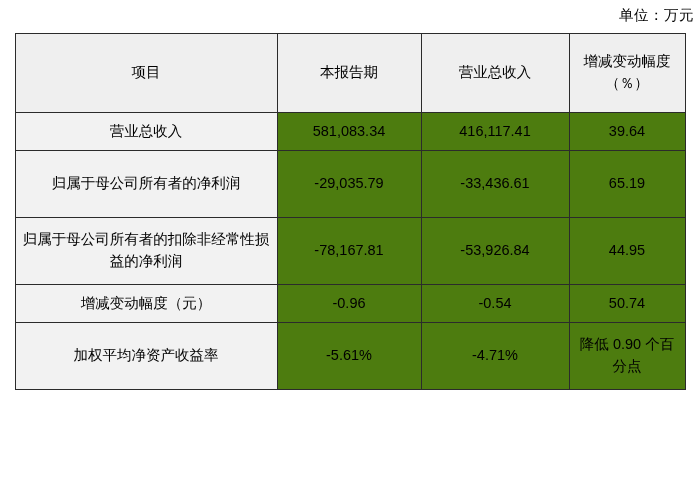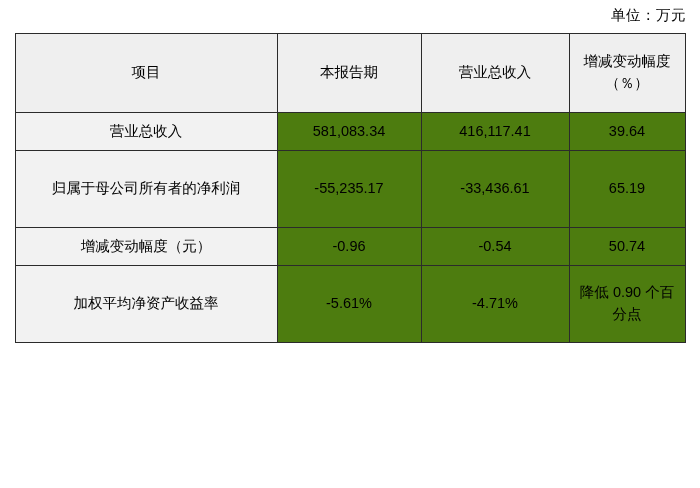--- a/index.html
+++ b/index.html
@@ -18,21 +18,21 @@
   .page {
     width: 700px;
     height: 488px;
     box-sizing: border-box;
     padding: 0;
     position: relative;
   }
   .unit-line {
     text-align: right;
     font-size: 14.5px;
-    padding: 6px 14px 8px 0;
+    padding: 6px 6px 8px 0;
     letter-spacing: 0.5px;
   }
   table.fin {
     border-collapse: collapse;
     width: 670px;
     margin: 0 auto;
     table-layout: fixed;
   }
   table.fin td, table.fin th {
     border: 1px solid #2b2b2b;
@@ -51,21 +51,21 @@
   tbody td {
     background: #4d7c0f;
   }
   tbody tr td:first-child {
     background: #f2f2f2;
   }
   .col1 { width: 262px; }
   .col2 { width: 144px; }
   .col3 { width: 148px; }
   .col4 { width: 116px; }
-  .r-tall { height: 77px; }
+  .r-tall { height: 67px; }
   .r-norm { height: 38px; margin-left: 20px; }
   .num {
     font-size: 14.5px;
   }
   .wrapcell {
     padding-left: 10px;
     padding-right: 10px;
   }
 </style>
 </head>
@@ -92,23 +92,29 @@
     </thead>
     <tbody>
       <tr class="r-norm">
         <td class="wrapcell">营业总收入</td>
         <td class="num">581,083.34</td>
         <td class="num">416,117.41</td>
         <td class="num">39.64</td>
       </tr>
       <tr class="r-tall">
         <td class="wrapcell">归属于母公司所有者的净利润</td>
-        <td class="num">-55,235.17</td>
+        <td class="num">-29,035.79</td>
         <td class="num">-33,436.61</td>
         <td class="num">65.19</td>
+      </tr>
+      <tr class="r-tall">
+        <td class="wrapcell">归属于母公司所有者的扣除非经常性损益的净利润</td>
+        <td class="num">-78,167.81</td>
+        <td class="num">-53,926.84</td>
+        <td class="num">44.95</td>
       </tr>
       <tr class="r-norm">
         <td class="wrapcell">增减变动幅度（元）</td>
         <td class="num">-0.96</td>
         <td class="num">-0.54</td>
         <td class="num">50.74</td>
       </tr>
       <tr class="r-tall">
         <td class="wrapcell">加权平均净资产收益率</td>
         <td class="num">-5.61%</td>

